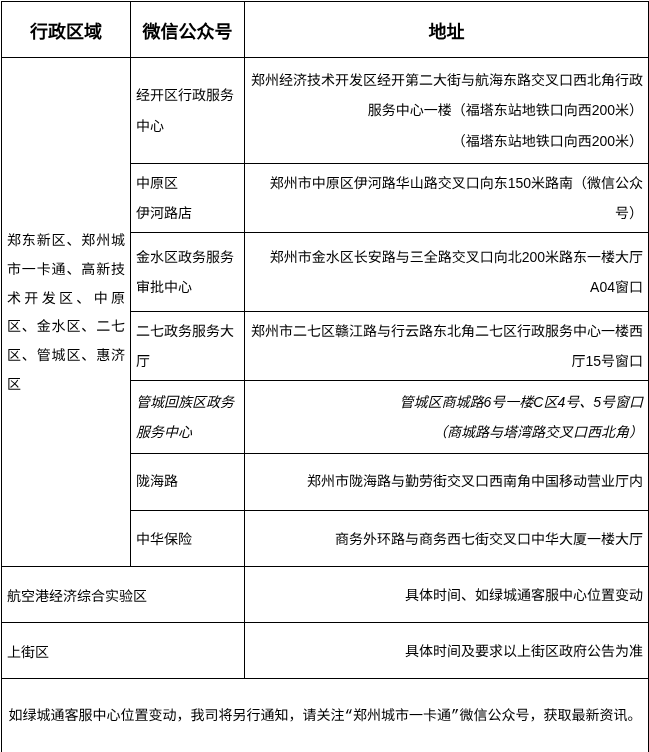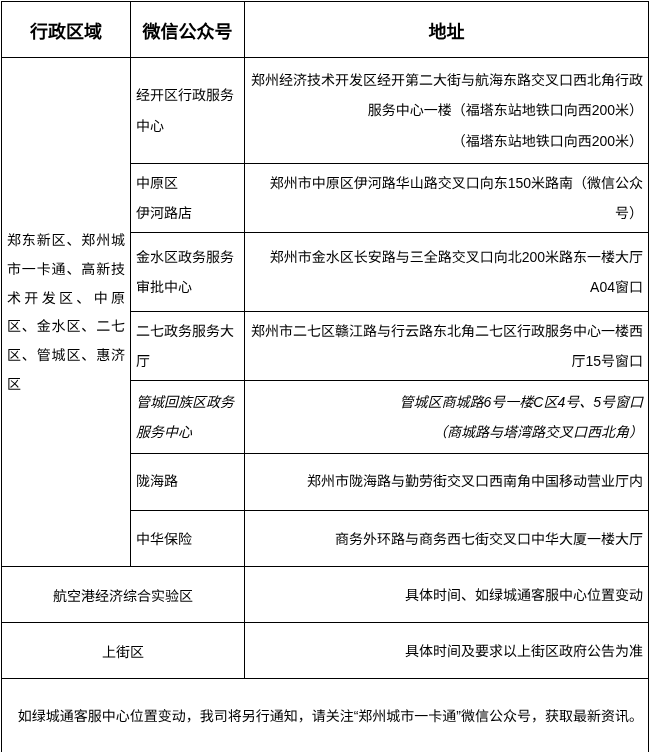--- a/index.html
+++ b/index.html
@@ -58,26 +58,27 @@
     line-height: 2.15;
     white-space: pre-line;
   }
   td.addr {
     text-align: right;
     line-height: 2.15;
     white-space: pre-line;
     padding-left: 5px;
   }
   td.special-region {
-    text-align: center;
+    text-align: left;
   }
   td.footer-note {
-    text-align: right;
+    text-align: center;
     line-height: 2.3;
     padding-left: 5px;
+    font-family: Liberation Mono, monospace;
   }
 </style>
 </head>
 <body>
 
 <table class="svc">
   <colgroup>
     <col style="width:129px">
     <col style="width:114px">
     <col style="width:404px">

